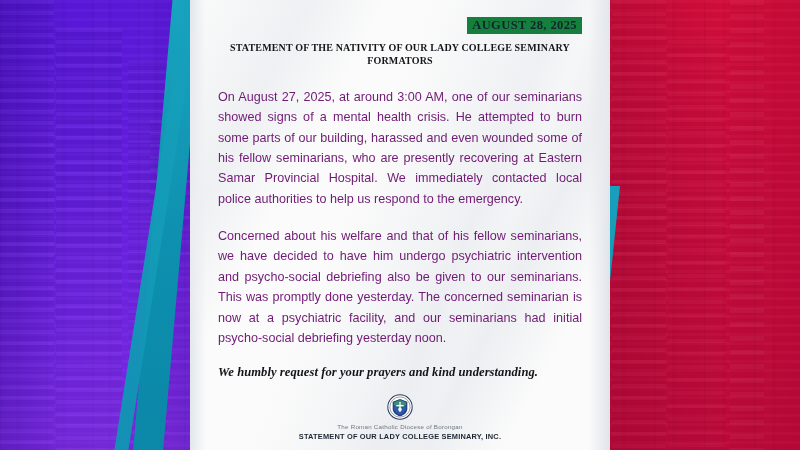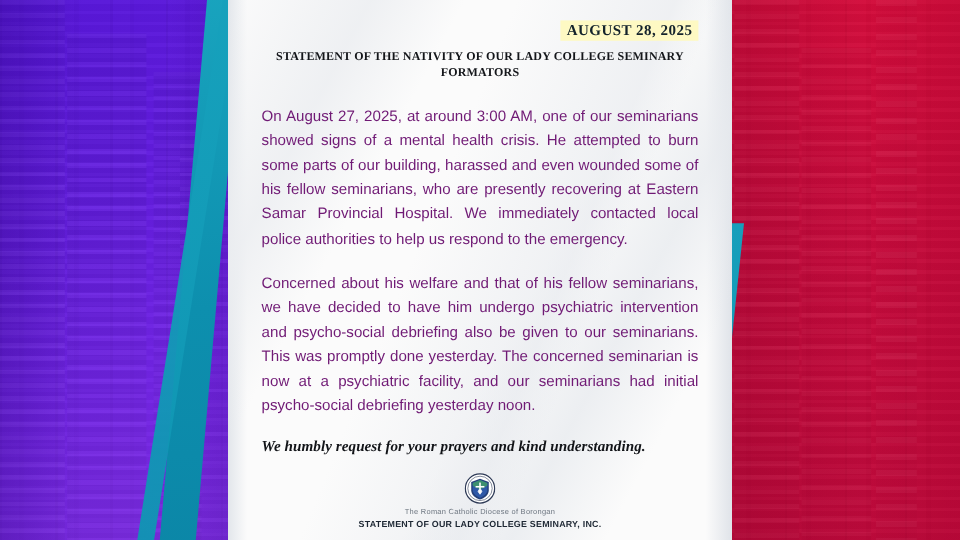--- a/index.html
+++ b/index.html
@@ -250,21 +250,21 @@
     box-sizing: border-box;
   }
 
   
   .date-row {
     display: flex;
     justify-content: flex-end;
     padding-top: 17px;
   }
   .date-badge {
-    background: #fef9c3;
+    background: #15803d;
     color: #14232b;
     font-family: "Liberation Serif", serif;
     font-weight: bold;
     font-size: 12.5px;
     letter-spacing: 0.4px;
     padding: 1px 5px 2px 5px;
     line-height: 1.15;
     white-space: nowrap;
   }
 

